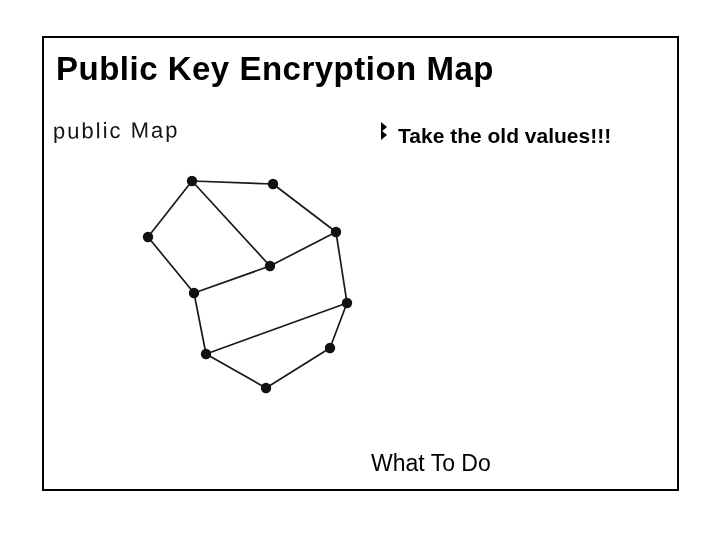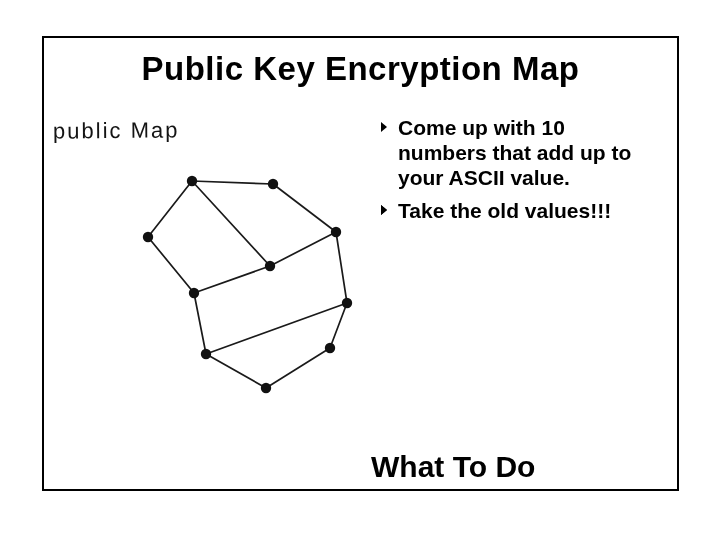--- a/index.html
+++ b/index.html
@@ -8,22 +8,22 @@
     background:#ffffff;
     font-family:"Liberation Sans",sans-serif;
     color:#000;
     overflow:hidden;
   }
   .slide{
     position:absolute;left:42px;top:36px;width:637px;height:455px;
     box-sizing:border-box;border:2px solid #000;background:#fff;
   }
   .title{
-    position:absolute;left:0;top:13px;width:100%;
-    text-align:center;font-weight:bold;font-size:33px;line-height:36px;
+    position:absolute;left:12px;top:13px;width:100%;
+    text-align:left;font-weight:bold;font-size:33px;line-height:36px;
     letter-spacing:0.5px;white-space:nowrap;
   }
   .hand-label{
     position:absolute;left:9px;top:80px;
     font-family:cursive,sans-serif;
     font-size:22px;letter-spacing:2px;color:#141414;
     transform:rotate(-0.5deg);
   }
   .graph-svg{
     position:absolute;left:0;top:0;width:633px;height:451px;
@@ -38,21 +38,21 @@
   }
   .bullet-text{white-space:pre-line;}
   .tri{
     position:absolute;left:0;top:7px;width:0;height:0;
     border-top:5.5px solid transparent;
     border-bottom:5.5px solid transparent;
     border-left:6.5px solid #000;
   }
   .footer{
     position:absolute;left:327px;top:412px;
-    font-weight:bold;font-size:30px;white-space:nowrap;
+    font-weight:normal;font-size:23px;white-space:nowrap;
   }
 </style>
 </head>
 <body>
 
 <div class="slide">
 
   <div class="title">Public Key Encryption Map</div>
 
   <div class="hand-label">public Map</div>
@@ -78,26 +78,20 @@
       <circle cx="270" cy="266" r="5.2" fill="#111111"></circle>
       <circle cx="194" cy="293" r="5.2" fill="#111111"></circle>
       <circle cx="347" cy="303" r="5.2" fill="#111111"></circle>
       <circle cx="206" cy="354" r="5.2" fill="#111111"></circle>
       <circle cx="330" cy="348" r="5.2" fill="#111111"></circle>
       <circle cx="266" cy="388" r="5.2" fill="#111111"></circle>
     </svg>
 
   <div class="bullets">
 
-    <div class="bullet-item">
-      <span class="tri"></span>
-      <span class="bullet-text">Come up with 10
-numbers that add up to
-your ASCII value.</span>
-    </div>
 
     <div class="bullet-item">
       <span class="tri"></span>
     </div>
 
 
     <div class="bullet-item">
       <span class="tri"></span>
       <span class="bullet-text">Take the old values!!!</span>
     </div>

